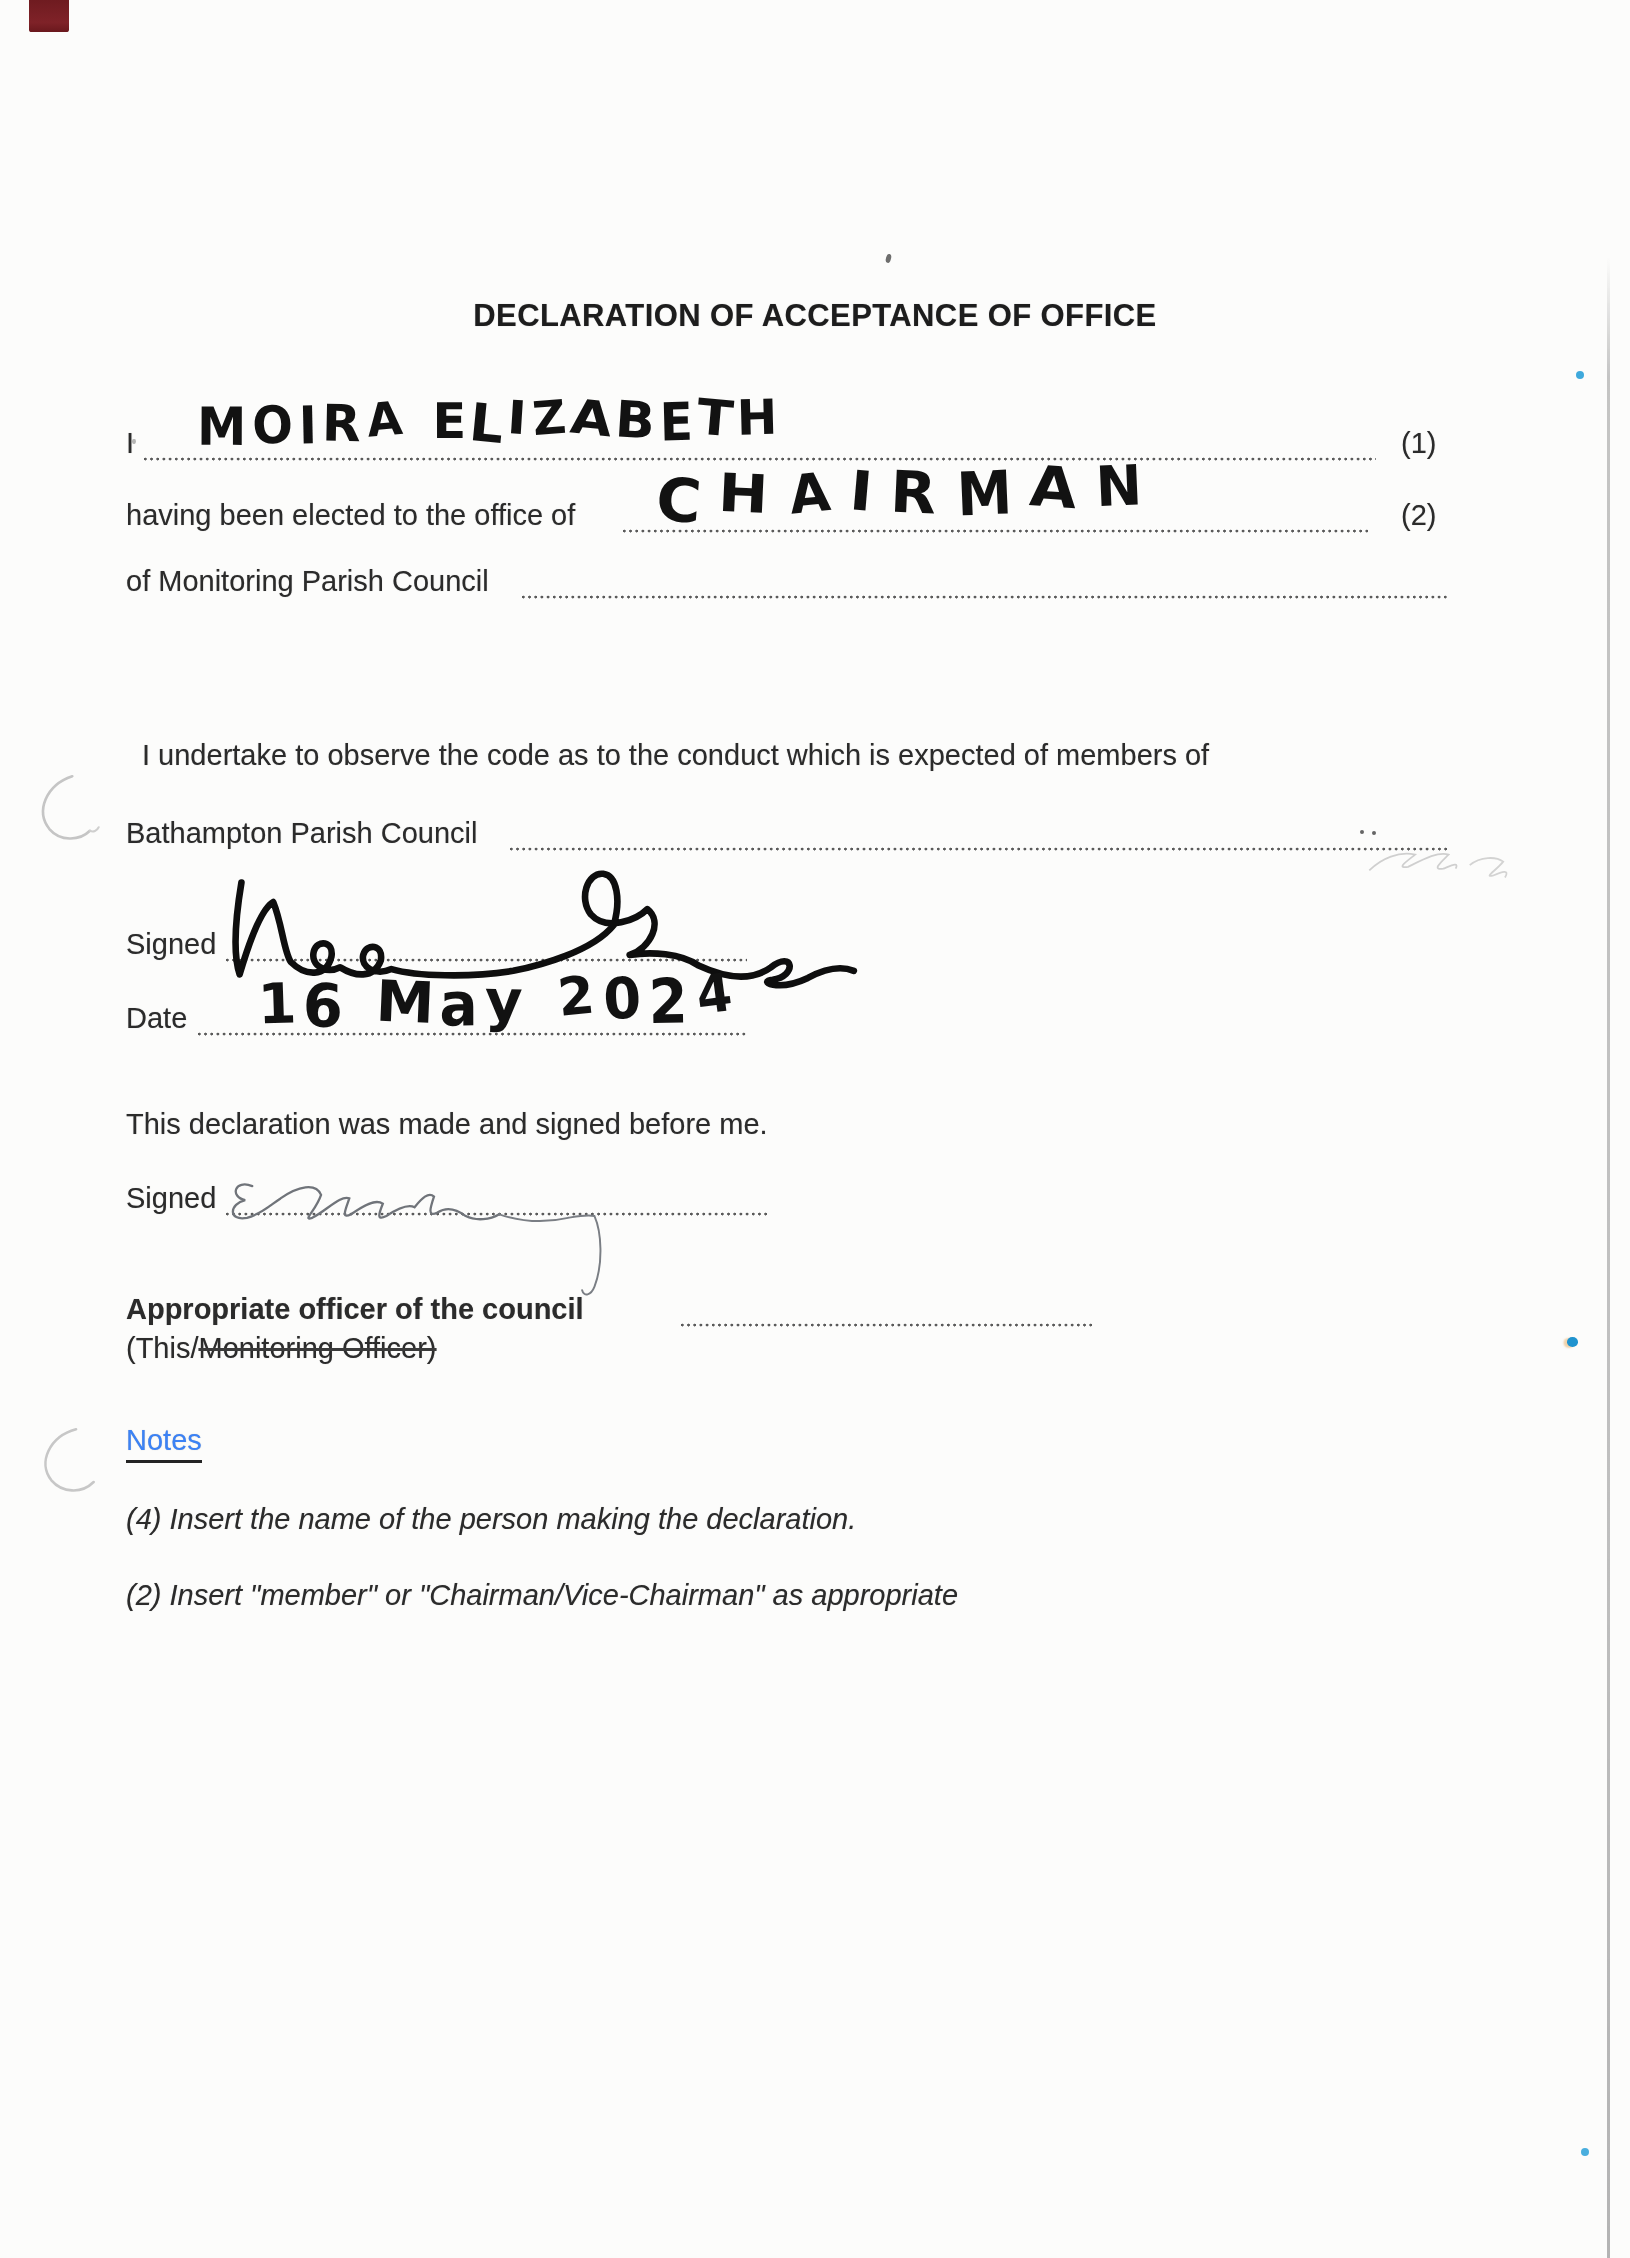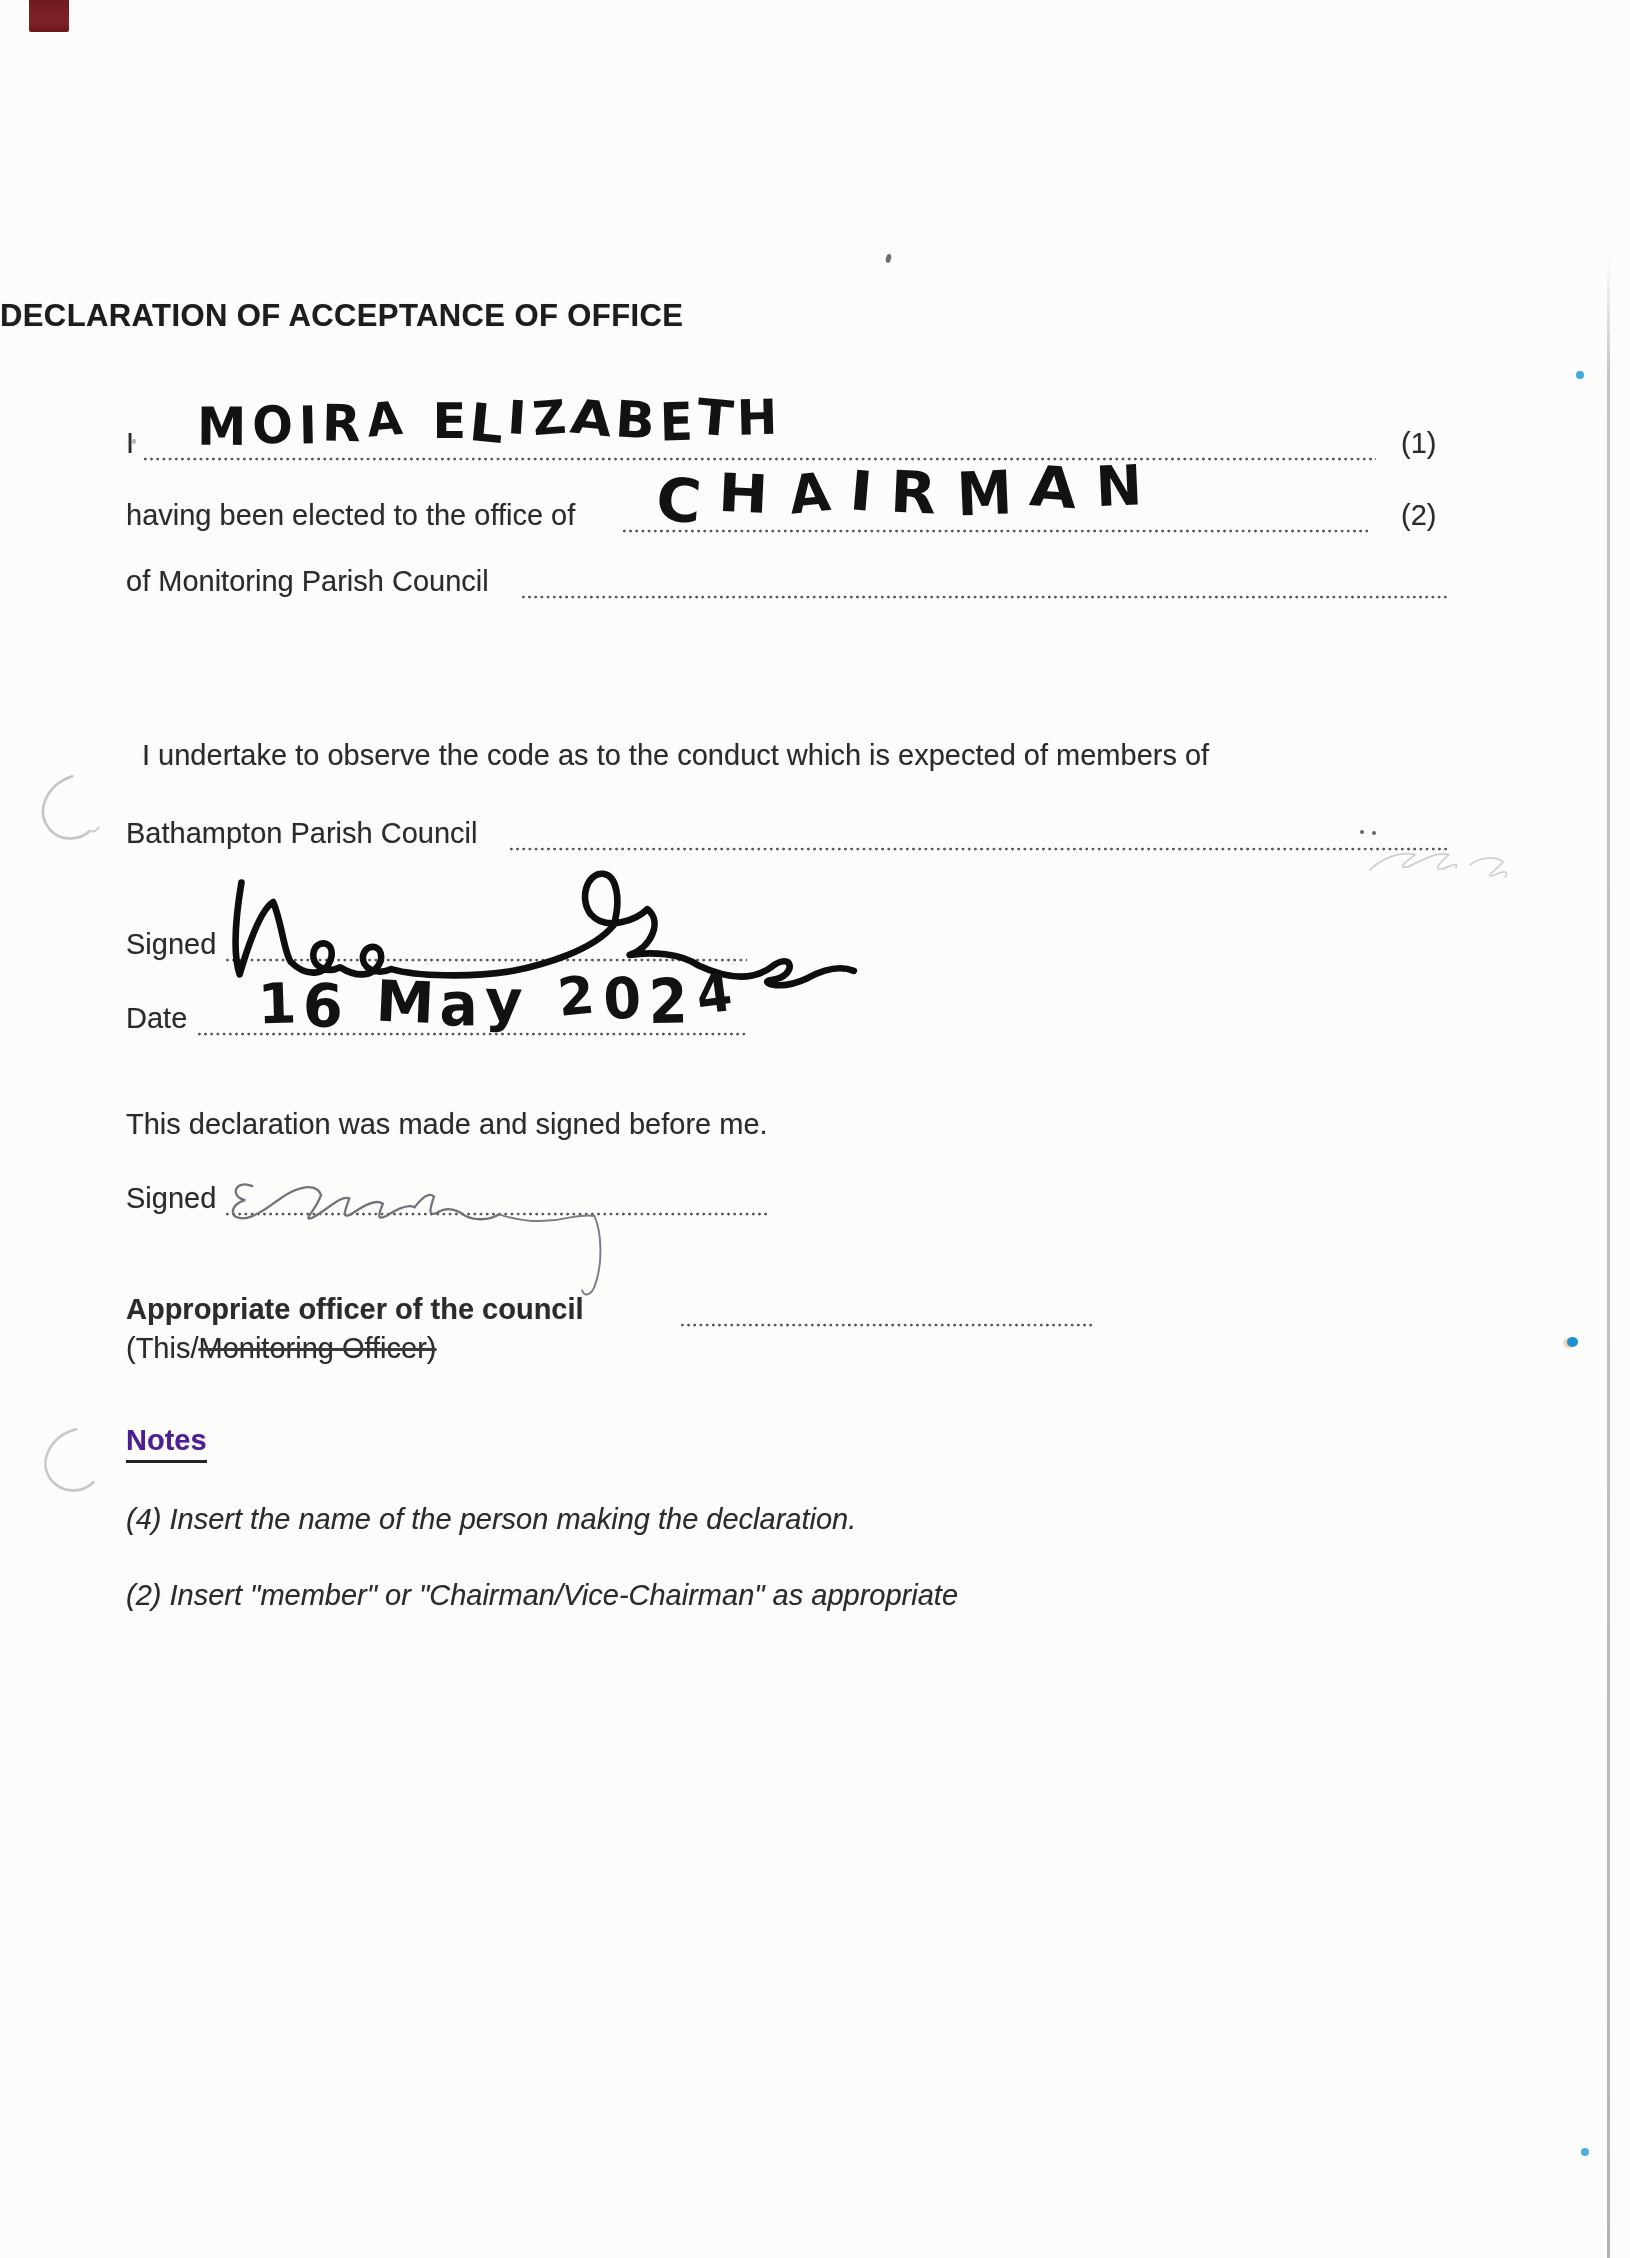--- a/index.html
+++ b/index.html
@@ -14,20 +14,21 @@
   .txt{
     position:absolute;
     font-size:29px;
     color:#2b2b2b;
     text-shadow:0 0 0.9px rgba(50,50,50,.35);
     white-space:nowrap;
   }
   .title{
     position:absolute;
     left:0;top:298px;width:100%;
+    text-align:center;
     font-size:31px;font-weight:700;
     letter-spacing:0.4px;
     color:#1d1d1d;
     text-shadow:0 0 0.9px rgba(30,30,30,.4);
   }
   .dots{
     position:absolute;height:3.5px;
     background-image:radial-gradient(circle at 1.4px 1.8px,#4c4c4c 1.1px,rgba(0,0,0,0) 1.5px);
     background-size:6.2px 3.5px;
     background-repeat:repeat-x;
@@ -46,21 +47,21 @@
     font-weight:700;
     color:#121212;
     white-space:pre;
   }
   .hand-name{ left:198px;top:393px;font-size:48px;letter-spacing:6.2px;transform:rotate(-.6deg); }
   .hand-office{ left:660px;top:461px;font-size:55px;letter-spacing:21px;transform:rotate(-1.6deg); }
   .hand-date{ left:258px;top:969px;font-size:55px;letter-spacing:8px;transform:rotate(-1deg); }
   .ref{ font-size:29px; }
   .strike{ text-decoration:line-through; text-decoration-thickness:2.6px; text-decoration-color:#3a3a3a; }
   .notes-heading{
-    font-weight:700;color:#4c1d95;
+    font-weight:400;color:#3b82f6;
     border-bottom:3.1px solid #242424;
     padding-bottom:2.6px;
   }
   .note{ font-style:italic; }
   .sig{ position:absolute; }
   .scan-line-right{
     position:absolute;left:1607px;top:258px;width:2.6px;height:2001px;
     background:linear-gradient(to bottom,rgba(160,160,160,0),rgba(140,140,140,.5) 6%,rgba(130,130,132,.5) 60%,rgba(120,120,122,.55));
     filter:blur(0.4px);
   }

